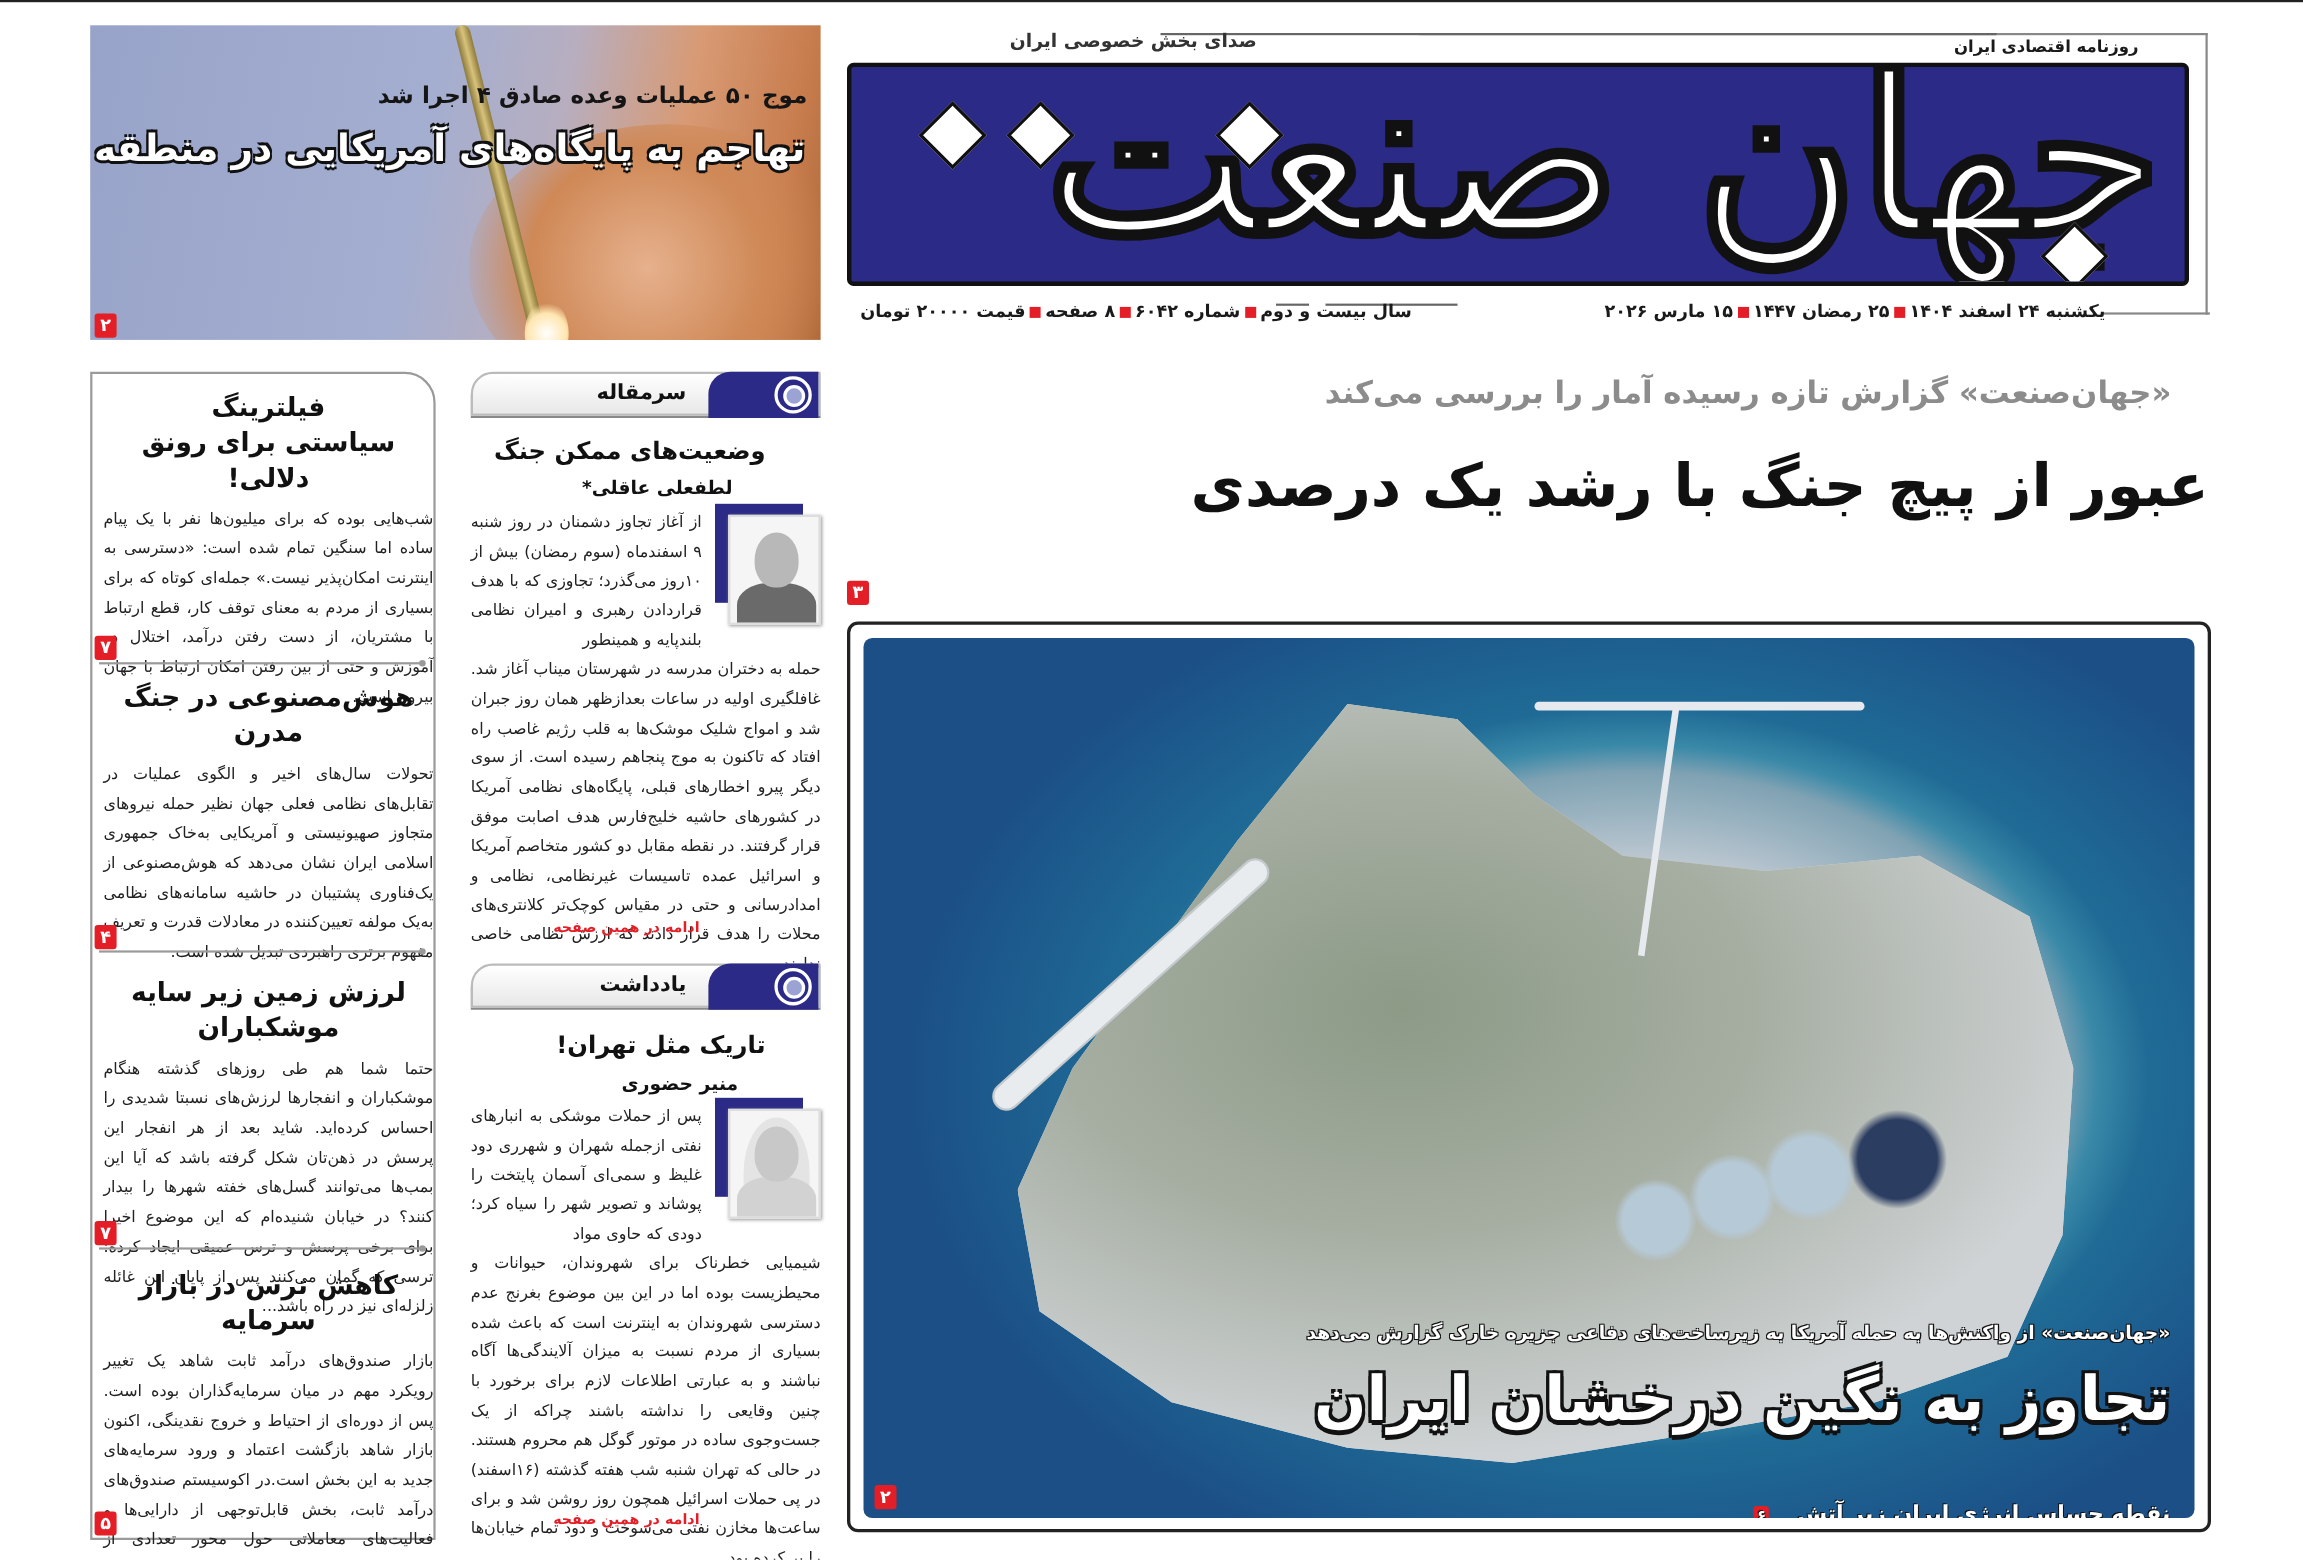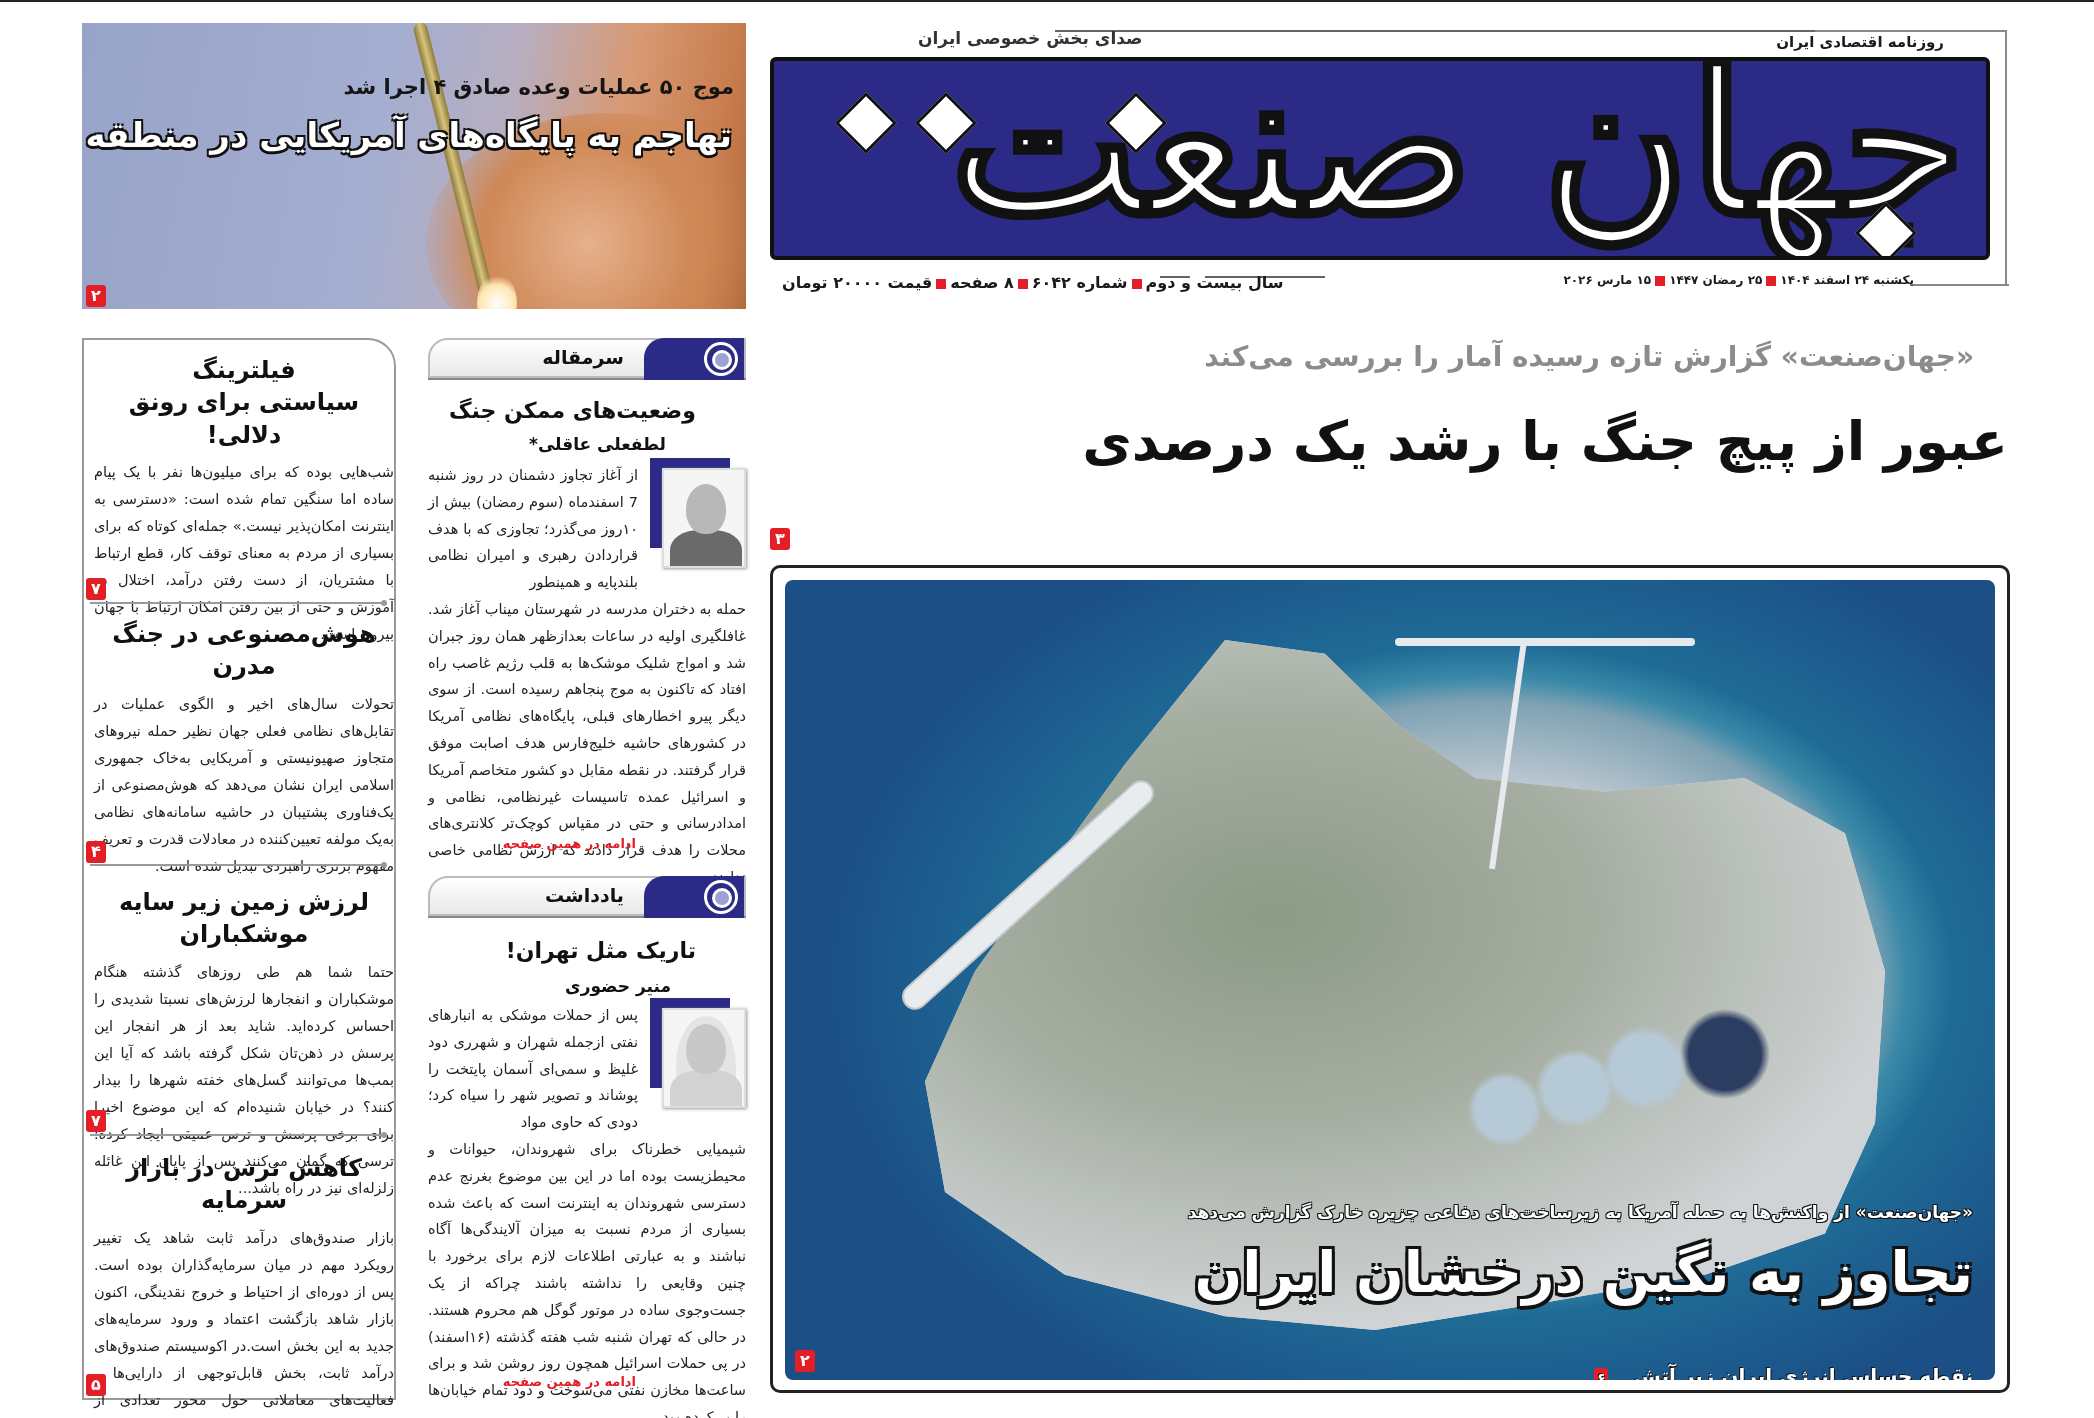--- a/index.html
+++ b/index.html
@@ -11,21 +11,21 @@
   .masthead-frame { position: absolute; left: 1290px; top: 30px; width: 717px; height: 256px; border: 2px solid #888; border-left: none; border-bottom: none; }
   .masthead-frame-bottom { position: absolute; left: 1910px; top: 284px; width: 99px; height: 2px; background: #888; }
   .tagline-top { position: absolute; right: 150px; top: 33px; font-size: 15px; font-weight: bold; }
   .slogan { position: absolute; left: 918px; top: 28px; font-size: 17px; font-weight: bold; color: #333; }
   .slogan-line { position: absolute; left: 1055px; top: 30px; width: 760px; height: 2px; background: #666; }
   .logo-band { position: absolute; left: 770px; top: 57px; width: 1220px; height: 203px; background: #2b2a86; border: 4px solid #111; border-radius: 6px; overflow: hidden; }
   .logo-text { position: absolute; right: 20px; top: -38px; font-family: "DejaVu Serif", serif; font-size: 200px; font-weight: bold; color: #fff; -webkit-text-stroke: 4px #111; letter-spacing: -6px; white-space: nowrap; line-height: 1.2; }
   .logo-diamond { position: absolute; width: 44px; height: 44px; background: #fff; border: 3px solid #111; transform: rotate(45deg); }
 
   .meta-line { position: absolute; top: 276px; height: 2px; background: #666; }
-  .dateline { position: absolute; right: 180px; top: 273px; font-size: 12px; font-weight: bold; white-space: nowrap; }
+  .dateline { position: absolute; right: 180px; top: 273px; font-size: 16px; font-weight: bold; white-space: nowrap; }
   .issueline { position: absolute; left: 782px; top: 273px; font-size: 16px; font-weight: bold; white-space: nowrap; }
   .sq { display: inline-block; width: 10px; height: 10px; background: #e41e26; margin: 0 4px; vertical-align: middle; }
 
   
   .promo { position: absolute; left: 82px; top: 23px; width: 664px; height: 286px; overflow: hidden;
            background: linear-gradient(100deg, #98a3c9 0%, #a4aed0 45%, #b7aec0 62%, #d89a74 78%, #c87d4e 92%, #b06a3a 100%); }
   .promo-smoke { position: absolute; right: -40px; top: 90px; width: 360px; height: 260px; border-radius: 50%;
            background: radial-gradient(circle at 45% 50%, #e6b18d 0%, #cf8856 45%, rgba(200,130,80,0) 72%); }
   .missile { position: absolute; left: 330px; top: 0; width: 14px; height: 310px; background: linear-gradient(90deg, #8a7a3c, #d8c27c, #8d7a3b); transform: rotate(-14deg); transform-origin: top center; border-radius: 7px 7px 2px 2px; }
   .missile-flame { position: absolute; left: 395px; top: 250px; width: 40px; height: 60px; background: radial-gradient(circle, #fff 0%, #ffe6b0 50%, rgba(255,200,120,0) 75%); border-radius: 50%; }
@@ -159,21 +159,21 @@
   </div>
   <div class="mid-title" style="top:60px; right:50px;">وضعیت‌های ممکن جنگ</div>
   <div class="mid-author" style="top:96px; right:80px;">لطفعلی عاقلی*</div>
   <div class="photo-frame" style="right:0; top:120px;">
     <div class="accent"></div>
     <div class="pic">
         <div class="body"></div>
         <div class="head"></div>
       </div>
   </div>
-  <div class="mid-text" style="top:124px; right:108px; width:210px;">از آغاز تجاوز دشمنان در روز شنبه 7 اسفندماه (سوم رمضان) بیش از ۱۰روز می‌گذرد؛ تجاوزی که با هدف قراردادن رهبری و امیران نظامی بلندپایه و همینطور</div>
+  <div class="mid-text" style="top:124px; right:108px; width:210px;">از آغاز تجاوز دشمنان در روز شنبه ۹ اسفندماه (سوم رمضان) بیش از ۱۰روز می‌گذرد؛ تجاوزی که با هدف قراردادن رهبری و امیران نظامی بلندپایه و همینطور</div>
   <div class="mid-text" style="top:258px; right:0; width:318px;">حمله به دختران مدرسه در شهرستان میناب آغاز شد. غافلگیری اولیه در ساعات بعدازظهر همان روز جبران شد و امواج شلیک موشک‌ها به قلب رژیم غاصب راه افتاد که تاکنون به موج پنجاهم رسیده است. از سوی دیگر پیرو اخطارهای قبلی، پایگاه‌های نظامی آمریکا در کشورهای حاشیه خلیج‌فارس هدف اصابت موفق قرار گرفتند. در نقطه مقابل دو کشور متخاصم آمریکا و اسرائیل عمده تاسیسات غیرنظامی، نظامی و امدادرسانی و حتی در مقیاس کوچک‌تر کلانتری‌های محلات را هدف قرار دادند که ارزش نظامی خاصی ندارند.</div>
   <div class="cont-link" style="top:498px;">ادامه در همین صفحه</div>
 
   <div class="section-pill" style="top:538px;">
     <div class="tab"></div>
     <div class="icon-ring"></div>
     <div class="label">یادداشت</div>
   </div>
   <div class="mid-title" style="top:600px; right:50px;">تاریک مثل تهران!</div>
   <div class="mid-author" style="top:638px; right:75px;">منیر حضوری</div>

